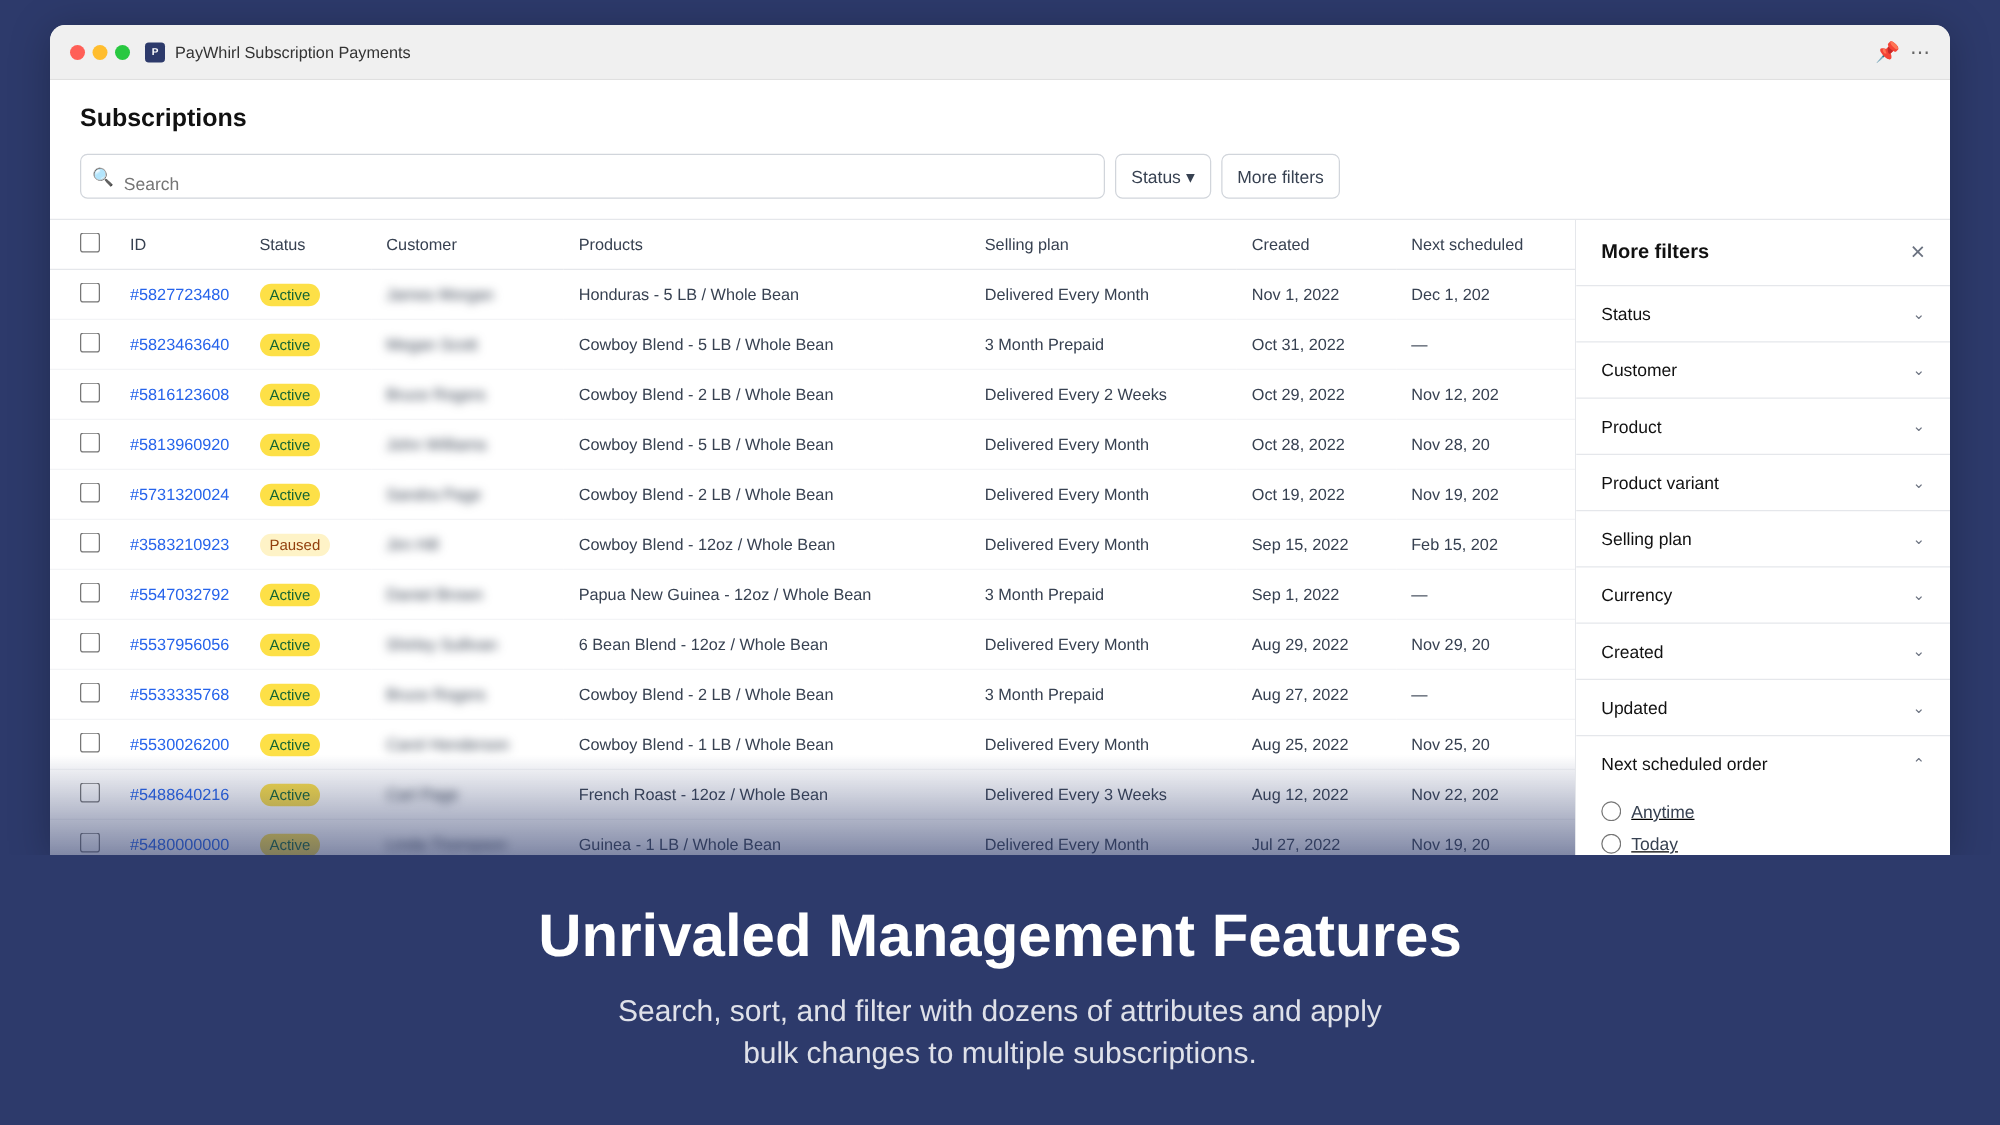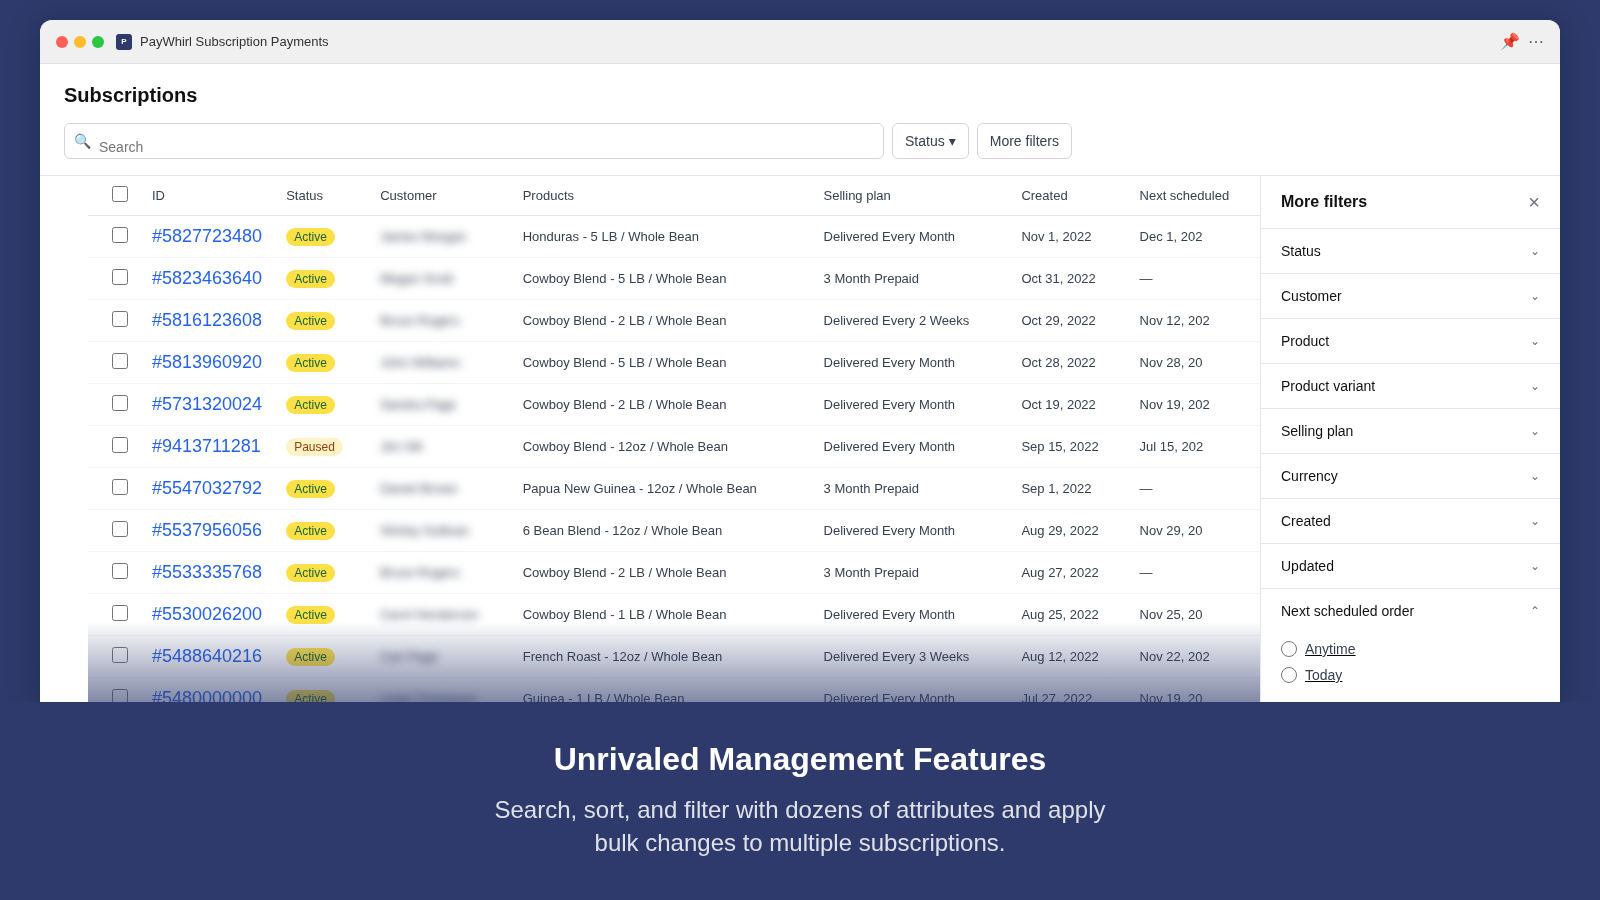--- a/index.html
+++ b/index.html
@@ -136,21 +136,20 @@
       font-size: 14px;
       cursor: pointer;
       color: #374151;
     }
 
     
     .main-content {
       display: flex;
       flex: 1;
       overflow: hidden;
-      padding-left: 48px;
     }
 
     
     .table-area {
       flex: 1;
       overflow: auto;
     }
 
     table {
       width: 100%;
@@ -191,21 +190,21 @@
       white-space: nowrap;
     }
 
     tbody td:first-child {
       padding-left: 24px;
     }
 
     .td-id a {
       color: #2563eb;
       text-decoration: none;
-      font-size: 18px;
+      font-size: 13px;
     }
 
     .badge {
       display: inline-flex;
       align-items: center;
       padding: 2px 8px;
       border-radius: 12px;
       font-size: 12px;
       font-weight: 500;
     }
@@ -304,21 +303,21 @@
 
     
     .promo-section {
       background: #2d3a6b;
       padding: 40px 60px;
       text-align: center;
       flex-shrink: 0;
     }
 
     .promo-title {
-      font-size: 32px;
+      font-size: 48px;
       font-weight: 800;
       color: white;
       margin-bottom: 16px;
       line-height: 1.1;
     }
 
     .promo-subtitle {
       font-size: 24px;
       color: rgba(255,255,255,0.85);
       font-weight: 400;
@@ -445,27 +444,27 @@
       <td class="td-id"><a href="#">#5731320024</a></td>
       <td><span class="badge badge-active">Active</span></td>
       <td><span class="customer-blur">Sandra Page</span></td>
       <td>Cowboy Blend - 2 LB / Whole Bean</td>
       <td>Delivered Every Month</td>
       <td>Oct 19, 2022</td>
       <td>Nov 19, 202</td>
     </tr>
                 <tr>
       <td><input type="checkbox" class="checkbox-cell" style=""></td>
-      <td class="td-id"><a href="#">#9413711281</a></td>
+      <td class="td-id"><a href="#">#3583210923</a></td>
       <td><span class="badge badge-paused">Paused</span></td>
       <td><span class="customer-blur">Jim Hill</span></td>
       <td>Cowboy Blend - 12oz / Whole Bean</td>
       <td>Delivered Every Month</td>
       <td>Sep 15, 2022</td>
-      <td>Jul 15, 202</td>
+      <td>Feb 15, 202</td>
     </tr>
                 <tr>
       <td><input type="checkbox" class="checkbox-cell" style=""></td>
       <td class="td-id"><a href="#">#5547032792</a></td>
       <td><span class="badge badge-active">Active</span></td>
       <td><span class="customer-blur">Daniel Brown</span></td>
       <td>Papua New Guinea - 12oz / Whole Bean</td>
       <td>3 Month Prepaid</td>
       <td>Sep 1, 2022</td>
       <td>—</td>

